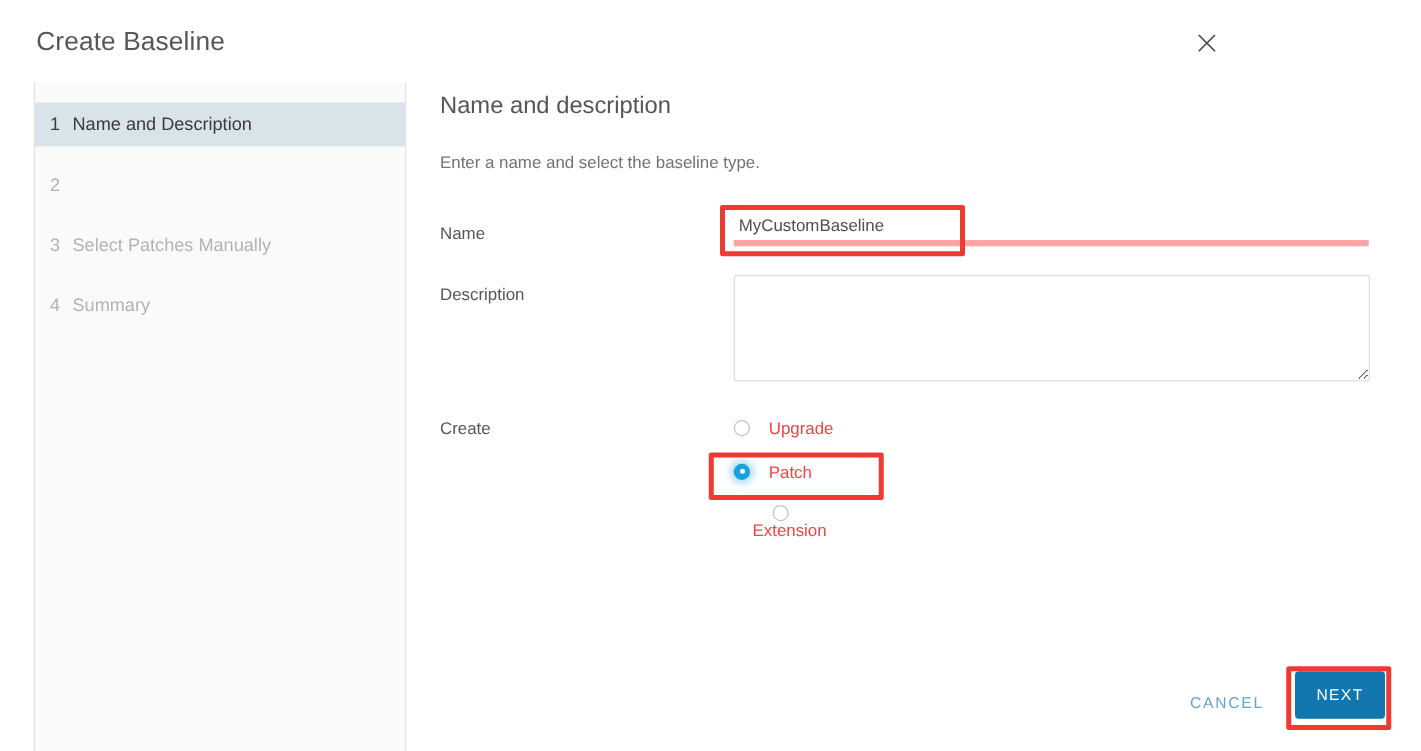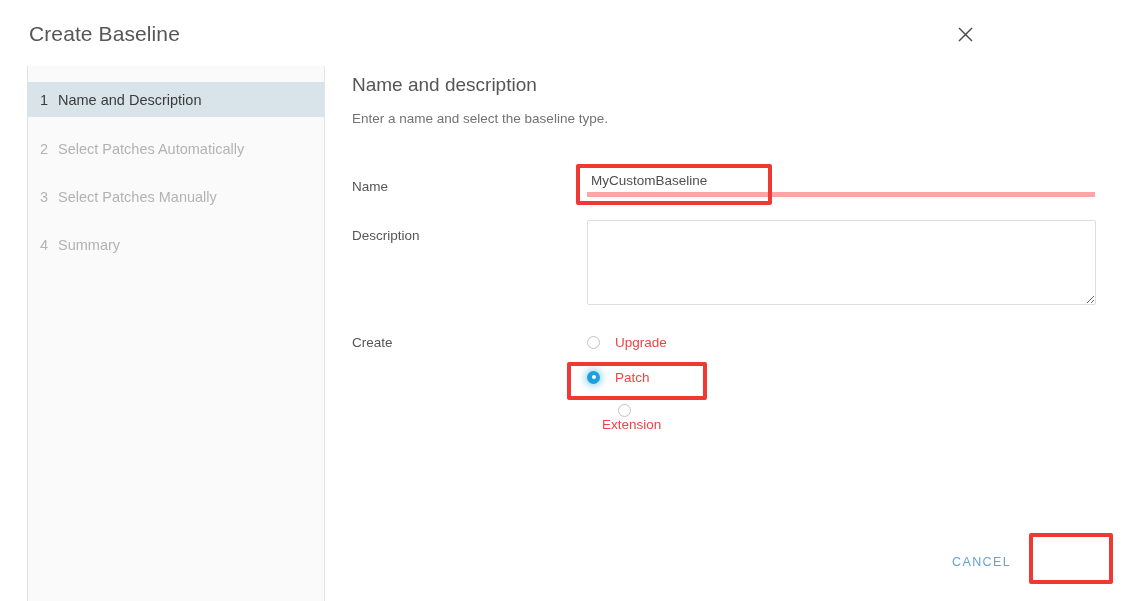--- a/index.html
+++ b/index.html
@@ -96,21 +96,21 @@
   }
   .pane-title {
     position: absolute;
     left: 26px; top: 8px;
     font-size: 19px;
     color: #565656;
     font-weight: 400;
   }
   .pane-sub {
     position: absolute;
-    left: 26px; top: 45px;
+    left: 26px; top: 56px;
     font-size: 13.5px;
     color: #737373;
   }
 
   .field-label {
     position: absolute;
     font-size: 13.5px;
     color: #565656;
   }
   .lbl-name { left: 26px; top: 113px; text-align: right; }
@@ -244,21 +244,20 @@
 
   <div class="rail-line"></div>
 
   <div class="sidebar">
     <div class="step active" style="top:16px;">
       <span class="num">1</span>
       <span class="lbl">Name and Description</span>
     </div>
     <div class="step" style="top:65px;">
       <span class="num">2</span>
-      <span class="lbl">Select Patches Automatically</span>
     </div>
     <div class="step" style="top:113px;">
       <span class="num">3</span>
       <span class="lbl">Select Patches Manually</span>
     </div>
     <div class="step" style="top:161px;">
       <span class="num">4</span>
       <span class="lbl">Summary</span>
     </div>
   </div>
@@ -285,19 +284,20 @@
       <span class="radio-mark checked"></span>
       <span class="radio-text">Patch</span>
     </div>
 
     <div class="radio-row r-ext">
       <span class="radio-mark"></span>
       <span class="radio-text">Extension</span>
     </div>
 
     <button class="btn-cancel">CANCEL</button>
+    <button class="btn-next">NEXT</button>
   </div>
 
   <div class="anno anno-name"></div>
   <div class="anno anno-patch"></div>
   <div class="anno anno-next"></div>
 
 </div>
 
 </body></html>

